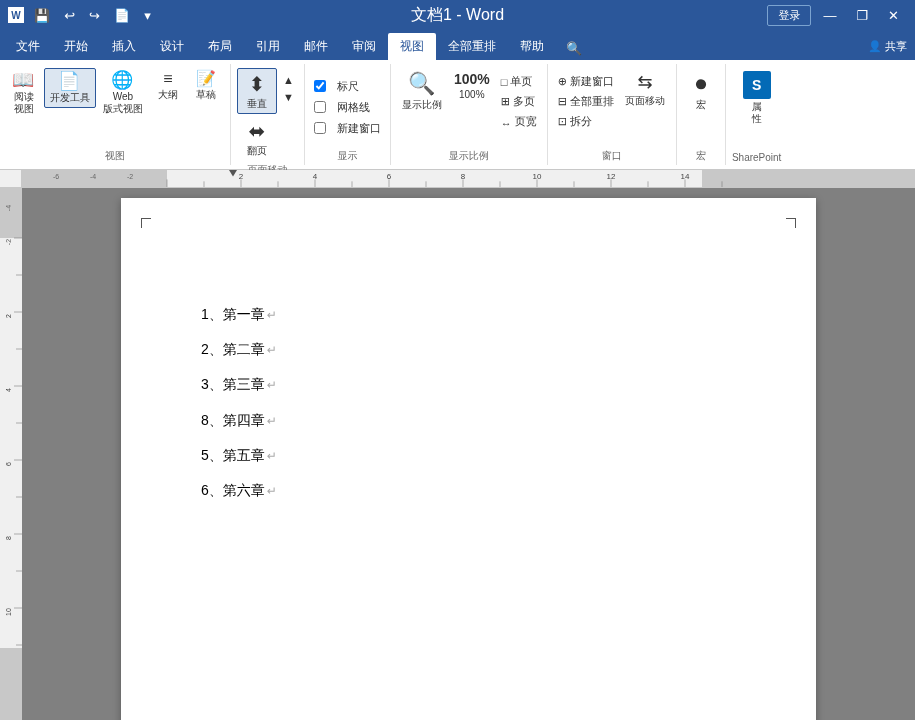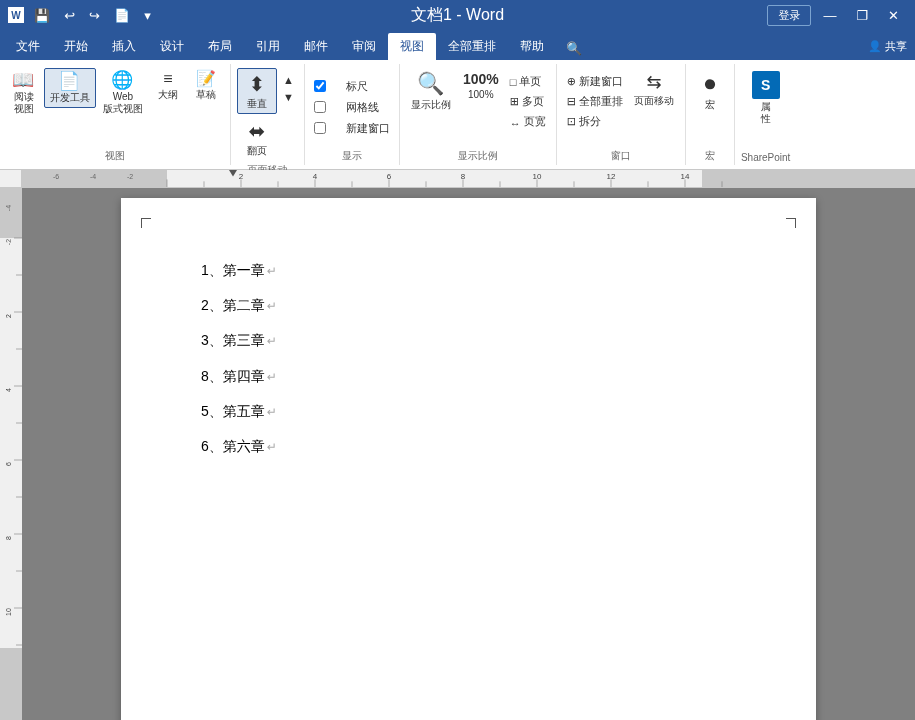--- a/index.html
+++ b/index.html
@@ -174,21 +174,21 @@
       background: transparent;
       font-size: 11px;
       color: #333;
       white-space: nowrap;
     }
 
     
     .cb-item {
       display: flex;
       align-items: center;
-      gap: 20px;
+      gap: 11px;
       font-size: 11px;
       color: #333;
       padding: 2px 3px;
       cursor: pointer;
       justify-content: center;
     }
     .cb-item input { width: 12px; height: 12px; cursor: pointer; }
 
     
     #ruler-container {
@@ -260,20 +260,21 @@
       top: 20px;
       right: 20px;
       border-top: 1px solid #555;
       border-right: 1px solid #555;
     }
 
     .doc-content {
       font-size: 14px;
       color: #000;
       line-height: 1.8;
+      margin-top: 44px;
     }
     .doc-line {
       margin-bottom: 10px;
       display: flex;
       align-items: baseline;
     }
     .pilcrow {
       font-size: 12px;
       color: #aaa;
       margin-left: 2px;

